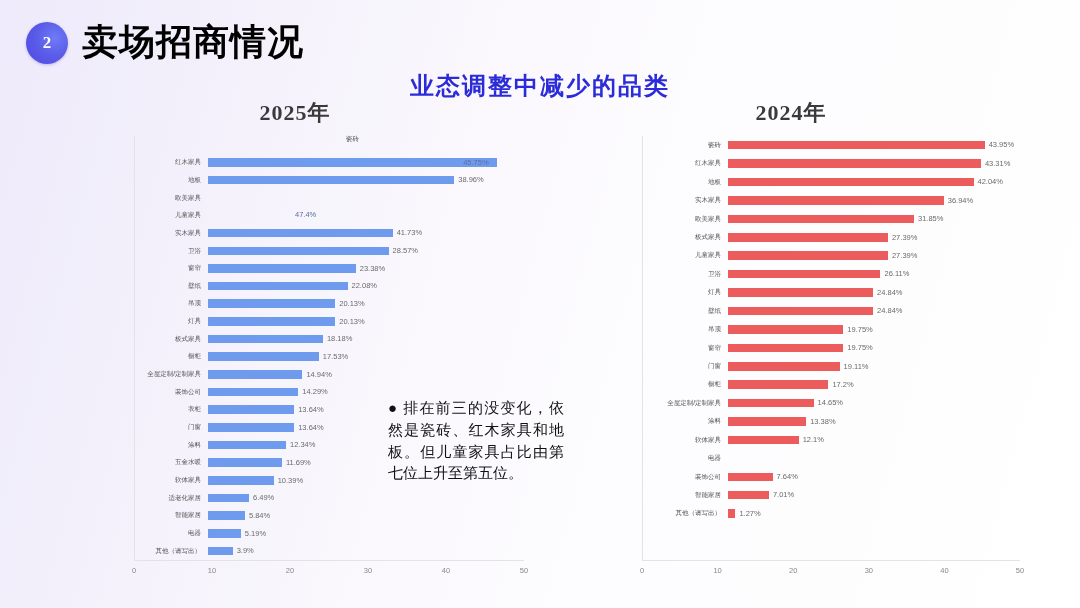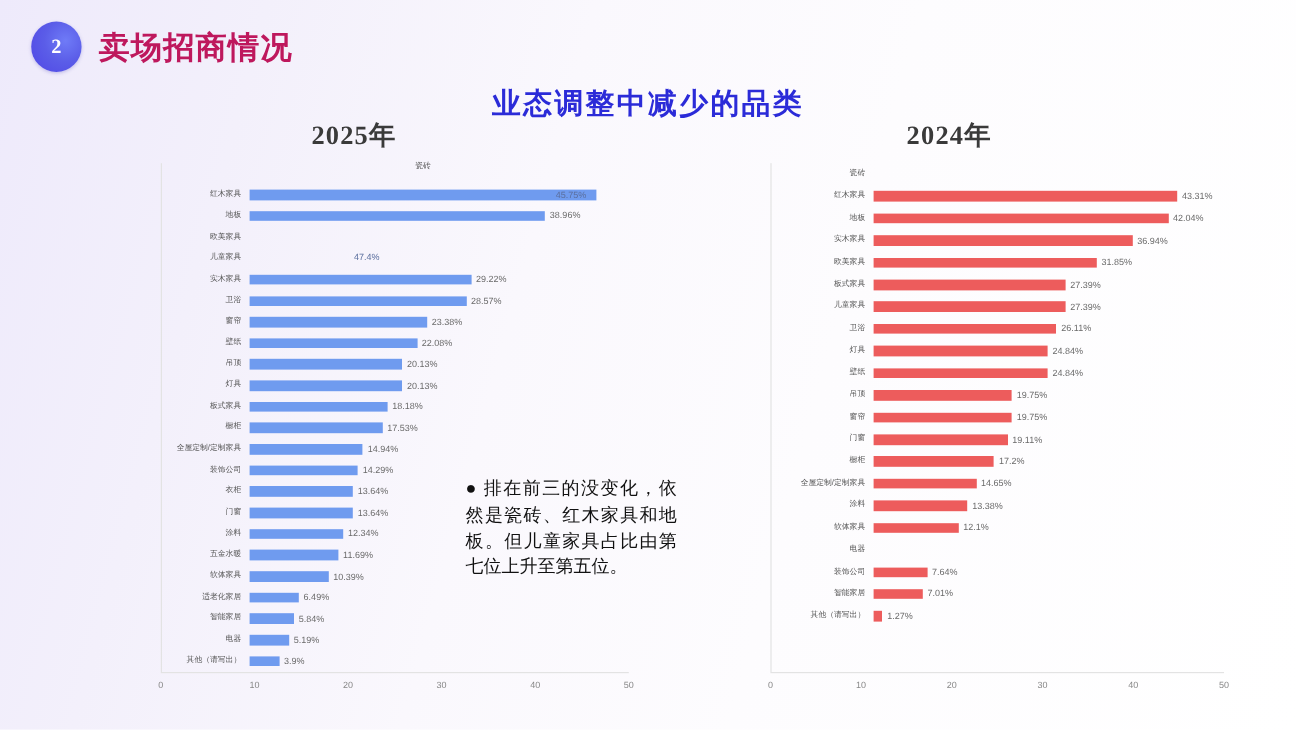--- a/index.html
+++ b/index.html
@@ -21,21 +21,21 @@
   #step-badge {
     width: 42px; height: 42px; border-radius: 50%;
     background: radial-gradient(circle at 68% 38%, #6f7bf7 0%, #5b5de8 45%, #4f46e5 100%);
     color: #fff; font-size: 17px; font-weight: bold;
     display: flex; align-items: center; justify-content: center;
     font-family: "Liberation Serif", "DejaVu Serif", serif;
     box-shadow: 0 1px 3px rgba(70,60,180,.28);
   }
   #page-title {
     font-family: "Liberation Serif", "DejaVu Serif", serif;
-    font-size: 26px; font-weight: bold; color: #be185d;
+    font-size: 36px; font-weight: bold; color: #000000;
     letter-spacing: 1px;
   }
 
   
   #subtitle {
     position: absolute; top: 70px; left: 0; width: 1080px;
     text-align: center;
     font-family: "Liberation Serif", "DejaVu Serif", serif;
     font-size: 24px; font-weight: bold; color: #2b2bd8;
     letter-spacing: 2px;
@@ -157,21 +157,21 @@
         <div class="row" style="height: 17.6667px;">
           <div class="cat">欧美家具</div>
         </div>
         <div class="row" style="height: 17.6667px;">
           <div class="cat">儿童家具</div>
         </div>
         <div class="row" style="height: 17.6667px;">
           <div class="cat">实木家具</div>
           <div class="track">
             <div class="bar" style="width: 58.44%; background: rgb(111, 155, 239);"></div>
-            <div class="val">29.22%</div>
+            <div class="val">41.73%</div>
           </div>
         </div>
         <div class="row" style="height: 17.6667px;">
           <div class="cat">卫浴</div>
           <div class="track">
             <div class="bar" style="width: 57.14%; background: rgb(111, 155, 239);"></div>
             <div class="val">28.57%</div>
           </div>
         </div>
         <div class="row" style="height: 17.6667px;">
@@ -306,20 +306,24 @@
   </div>
 </div>
 
 <div class="panel" id="panel-right">
   <div class="chart-title">2024年</div>
   <div class="plot">
     <div class="axis-line"></div>
     <div class="bars" id="bars-right">
         <div class="row" style="height: 18.4348px;">
           <div class="cat">瓷砖</div>
+          <div class="track">
+            <div class="bar" style="width: 87.9%; background: rgb(237, 92, 92);"></div>
+            <div class="val">43.95%</div>
+          </div>
         </div>
         <div class="row" style="height: 18.4348px;">
           <div class="cat">红木家具</div>
           <div class="track">
             <div class="bar" style="width: 86.62%; background: rgb(237, 92, 92);"></div>
             <div class="val">43.31%</div>
           </div>
         </div>
         <div class="row" style="height: 18.4348px;">
           <div class="cat">地板</div>

